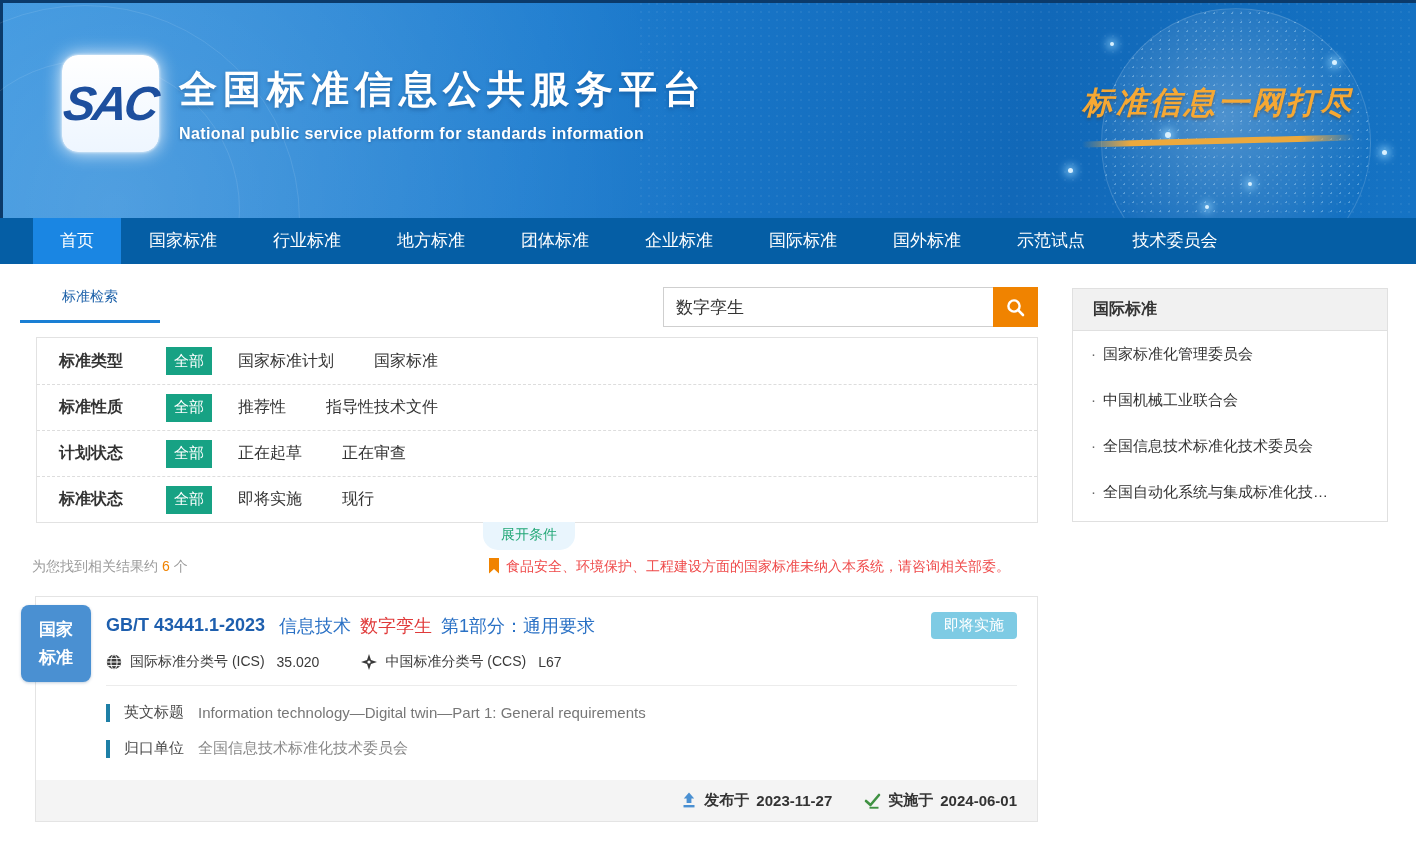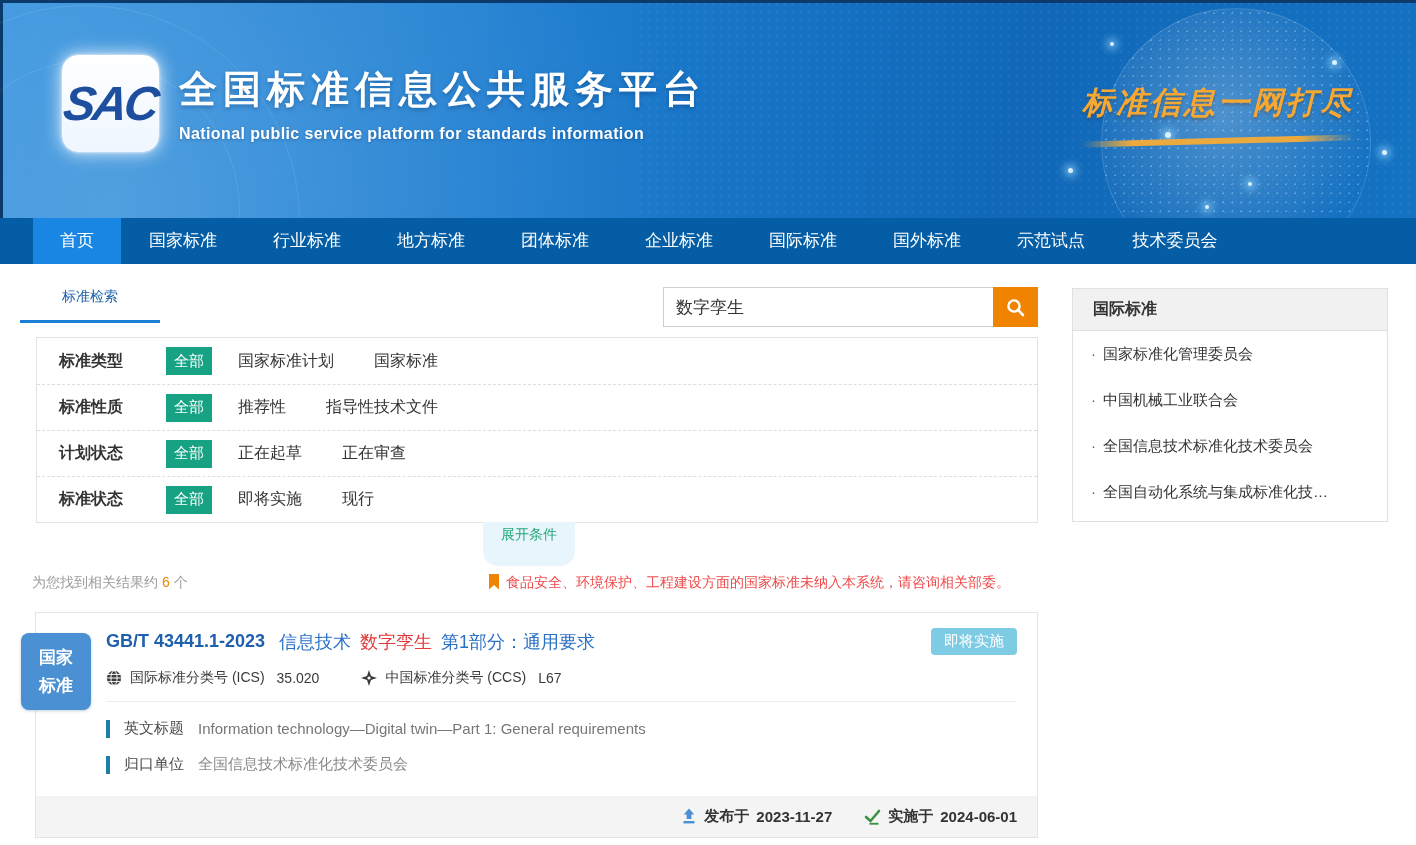--- a/index.html
+++ b/index.html
@@ -77,34 +77,34 @@
   .filter-box { margin:10px 0 0 16px; border:1px solid #e2e2e2; background:#fff; }
   .filter-row { display:flex; align-items:center; height:46px; padding-left:22px; }
   .filter-row + .filter-row { border-top:1px dashed #ddd; }
   .filter-label { width:90px; font-size:16px; font-weight:700; color:#333; }
   .all-badge { margin-left:17px; width:46px; height:28px; border-radius:0;
     background:#17a284; color:#fff; font-size:15px; display:flex;
     align-items:center; justify-content:center; cursor:pointer; }
   .filter-opt { margin-left:40px; font-size:16px; color:#333; cursor:pointer; }
   .filter-opt.first { margin-left:26px; }
 
-  .expand-pill { width:92px; margin:-1px auto 0; padding:4px 0 22px; text-align:center;
+  .expand-pill { width:92px; margin:-1px auto 0; padding:4px 0 6px; text-align:center;
     background:#e9f5fd; color:#23a877; font-size:14px; cursor:pointer;
     border-radius:0 0 15px 15px; }
 
   
   .summary-row { display:flex; justify-content:space-between; align-items:center;
     margin-top:8px; padding:0 28px 0 12px; }
   .summary-left { font-size:14px; color:#9c9c9c; }
   .summary-count { color:#f08300; margin:0 4px; }
   .notice { display:flex; gap:6px; font-size:14px; color:#ef4a4a; }
 
   
   .result-card { position:relative; margin:20px 0 0 15px; border:1px solid #e4e4e4; }
-  .type-badge { position:absolute; left:-15px; top:20px; width:70px; height:77px;
+  .type-badge { position:absolute; left:-15px; top:8px; width:70px; height:77px;
     background:#4a90d2; border-radius:8px; color:#fff; font-size:17px; font-weight:700;
     display:flex; flex-direction:column; align-items:center; justify-content:center;
     line-height:1.6; box-shadow:0 1px 3px rgba(0,60,120,.25); }
   .card-body { padding:15px 20px 22px 70px; }
   .title-row { display:flex; align-items:center; }
   .std-link { display:flex; align-items:center; cursor:pointer; }
   .std-code { font-size:18px; font-weight:700; color:#1e5fae; margin-right:14px; }
   .std-seg { font-size:18px; color:#2a71c5; margin-right:9px; }
   .std-highlight { font-size:18px; color:#e03a3a; margin-right:9px; }
   .status-badge { margin-left:auto; background:#7ecbe4; color:#fff; font-size:15px;

